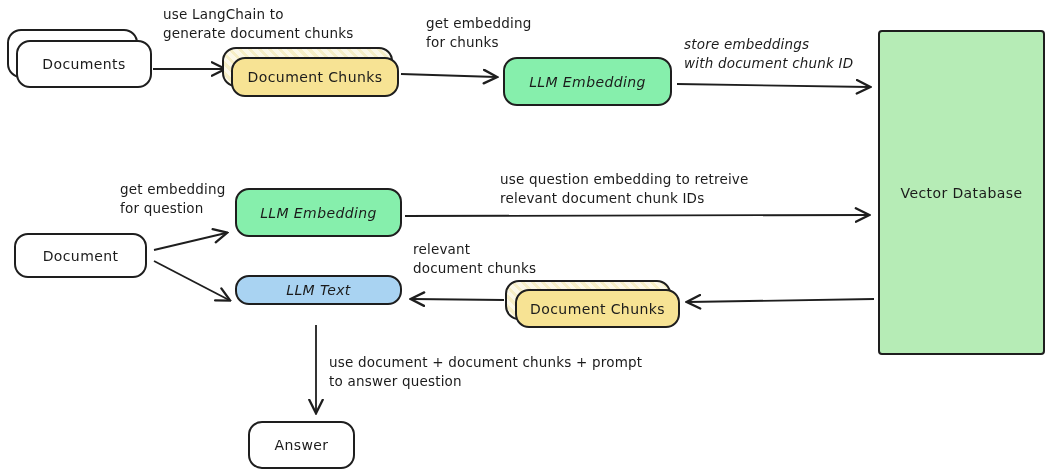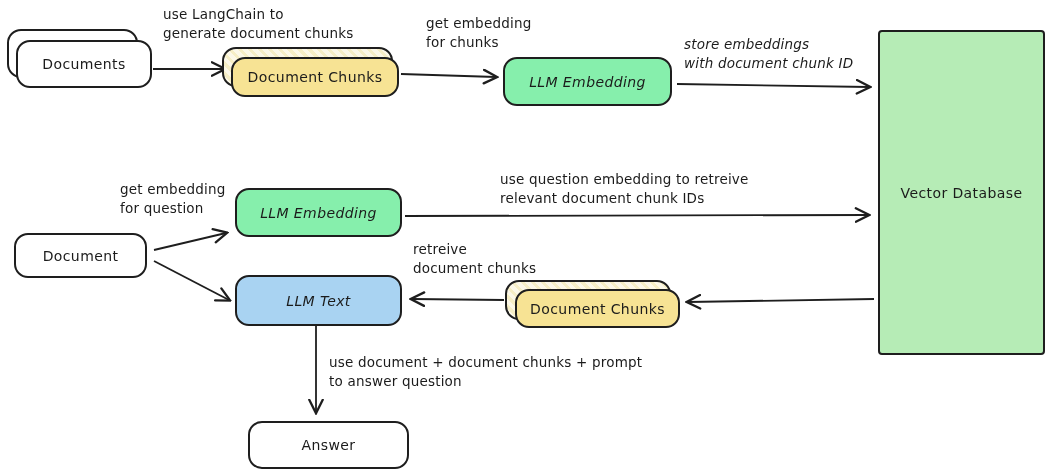--- a/index.html
+++ b/index.html
@@ -97,41 +97,41 @@
     </div>
 
   <div class="node white" style="left:14px; top:233px; width:133px; height:45px;">
       <span>Document</span>
     </div>
 
   <div class="node pink italic-label" style="left:235px; top:188px; width:167px; height:49px;">
       <span>LLM Embedding</span>
     </div>
 
-  <div class="node blue italic-label" style="left:235px; top:275px; width:167px; height:51px;">
+  <div class="node blue italic-label" style="left:235px; top:275px; width:167px; height:30px;">
       <span>LLM Text</span>
     </div>
 
   <div class="node yellow-hatch back-card" style="left:505px; top:280px; width:166px; height:40px;"></div>
   <div class="node yellow" style="left:515px; top:289px; width:165px; height:39px;">
       <span>Document Chunks</span>
     </div>
 
-  <div class="node white" style="left:248px; top:421px; width:161px; height:48px;text-align:right;">
+  <div class="node white" style="left:248px; top:421px; width:107px; height:48px;text-align:right;">
       <span>Answer</span>
     </div>
 
   <div class="edge-label" style="left:163px; top:5px;">use LangChain to
 generate document chunks</div>
   <div class="edge-label" style="left:426px; top:14px;">get embedding
 for chunks</div>
   <div class="edge-label" style="left:684px; top:35px;font-style:italic;">store embeddings
 with document chunk ID</div>
   <div class="edge-label" style="left:120px; top:180px;">get embedding
 for question</div>
   <div class="edge-label" style="left:500px; top:170px;">use question embedding to retreive
 relevant document chunk IDs</div>
-  <div class="edge-label" style="left:413px; top:240px;">retreive
+  <div class="edge-label" style="left:413px; top:240px;">relevant
 document chunks</div>
   <div class="edge-label" style="left:329px; top:353px;">use document + document chunks + prompt
 to answer question</div>
 
 </div>
 
 </body></html>

